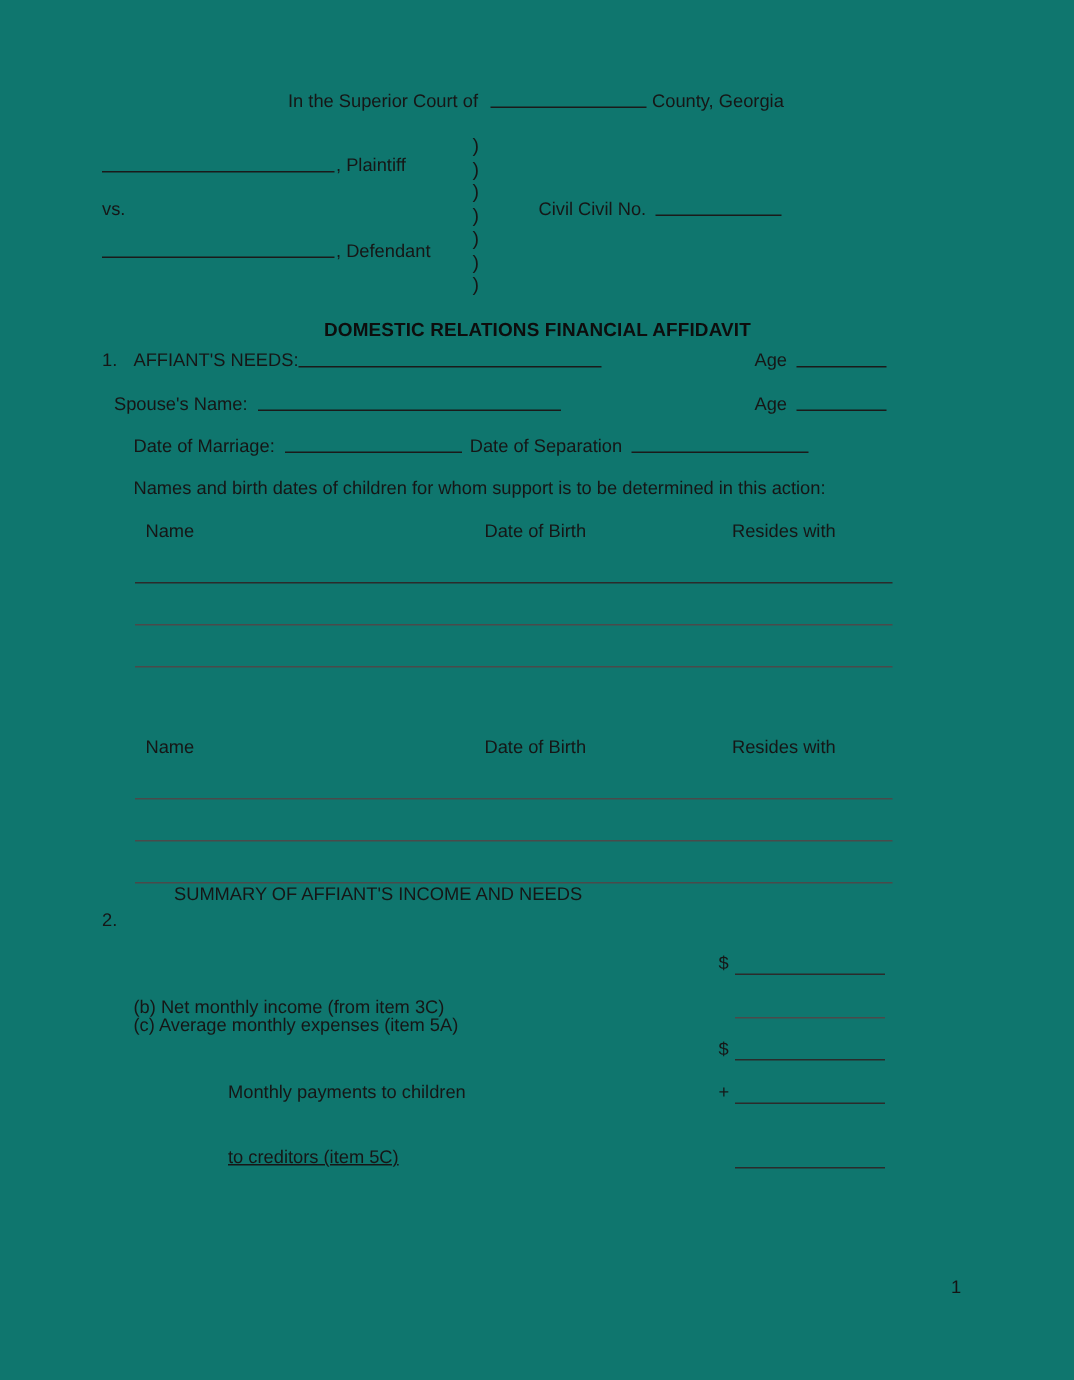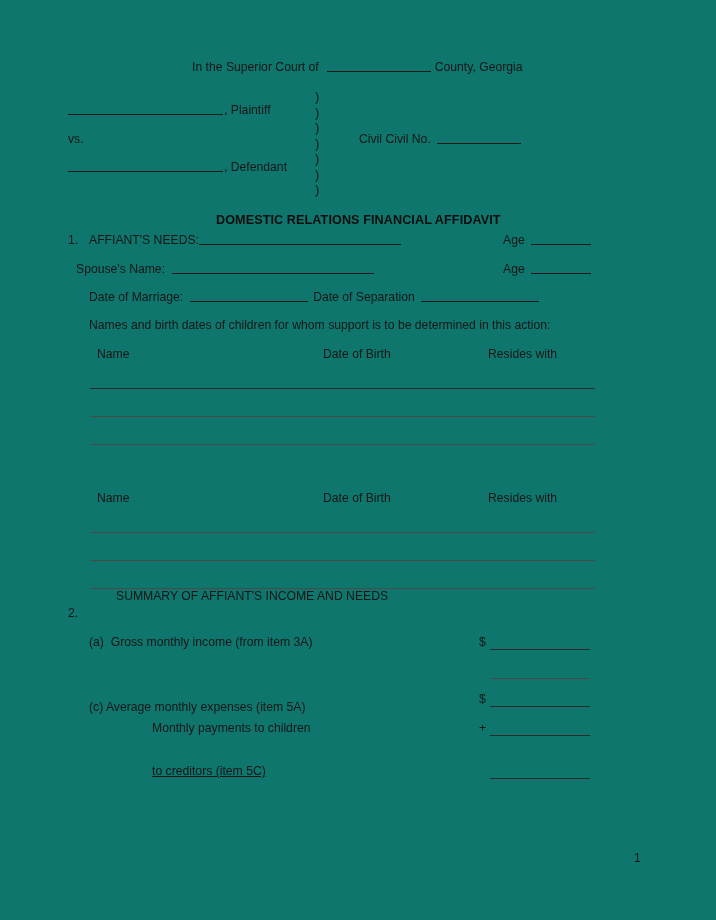--- a/index.html
+++ b/index.html
@@ -113,27 +113,27 @@
   <div class="abs t row" style="left:323px; top:491px;">Date of Birth</div>
   <div class="abs t row" style="left:488px; top:491px;">Resides with</div>
 
   <div class="rule" style="left:90px; top:532px; width:505px;"></div>
   <div class="rule" style="left:90px; top:560px; width:505px;"></div>
   <div class="rule" style="left:90px; top:588px; width:505px;"></div>
 
   <div class="abs t row" style="left:68px; top:606px;">2.</div>
   <div class="abs t row" style="left:89px; top:589px;margin-left:27px;">SUMMARY OF AFFIANT'S INCOME AND NEEDS</div>
 
-  <div class="abs t row" style="left:89px; top:635px;">(a)  Gross monthly income (from item 3A)</div>
   <div class="abs t row" style="left:479px; top:635px;">$</div>
   <div class="rule dark" style="left:490px; top:649px; width:100px;"></div>
 
+  <div class="abs t row" style="left:89px; top:664px;">(b) Net monthly income (from item 3C)</div>
   <div class="rule" style="left:490px; top:678px; width:100px;"></div>
 
-  <div class="abs t row" style="left:89px; top:700px;">(c) Average monthly expenses (item 5A)</div>
+  <div class="abs t row" style="left:89px; top:676px;">(c) Average monthly expenses (item 5A)</div>
   <div class="abs t row" style="left:479px; top:692px;">$</div>
   <div class="rule dark" style="left:490px; top:706px; width:100px;"></div>
 
   <div class="abs t row" style="left:152px; top:721px;">Monthly payments to children</div>
   <div class="abs t row" style="left:479px; top:721px;">+</div>
   <div class="rule dark" style="left:490px; top:735px; width:100px;"></div>
 
   <div class="abs t row" style="left:152px; top:764px;text-decoration:underline;">to creditors (item 5C)</div>
   <div class="rule dark" style="left:490px; top:778px; width:100px;"></div>
 

